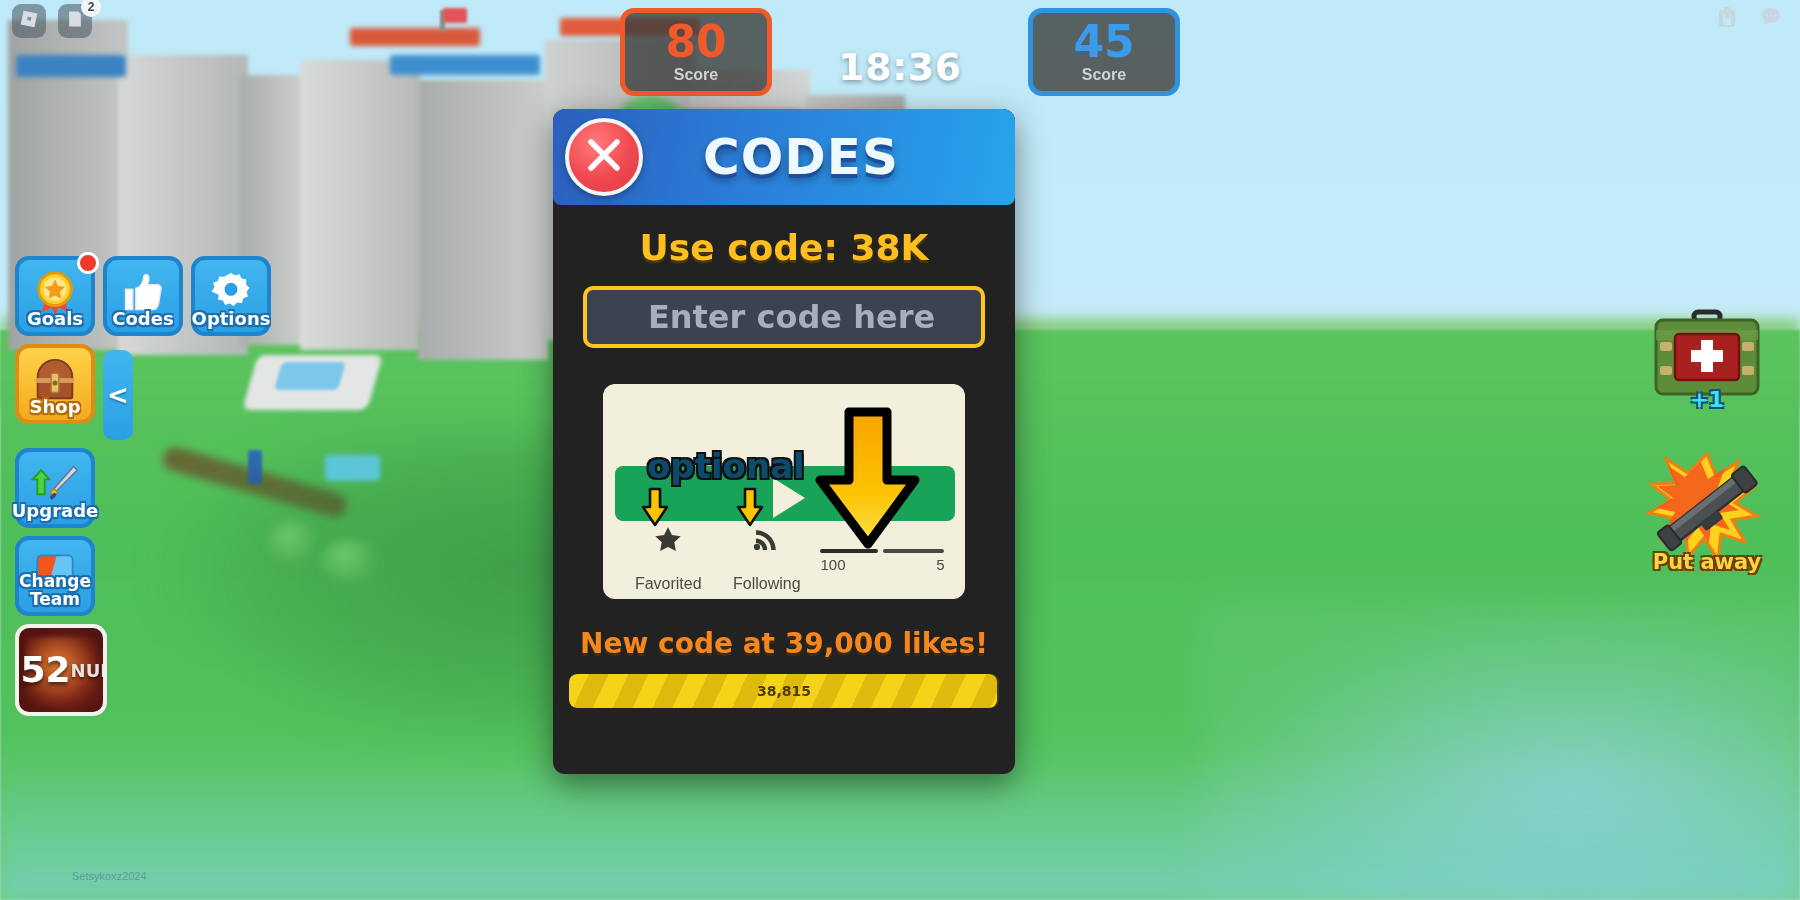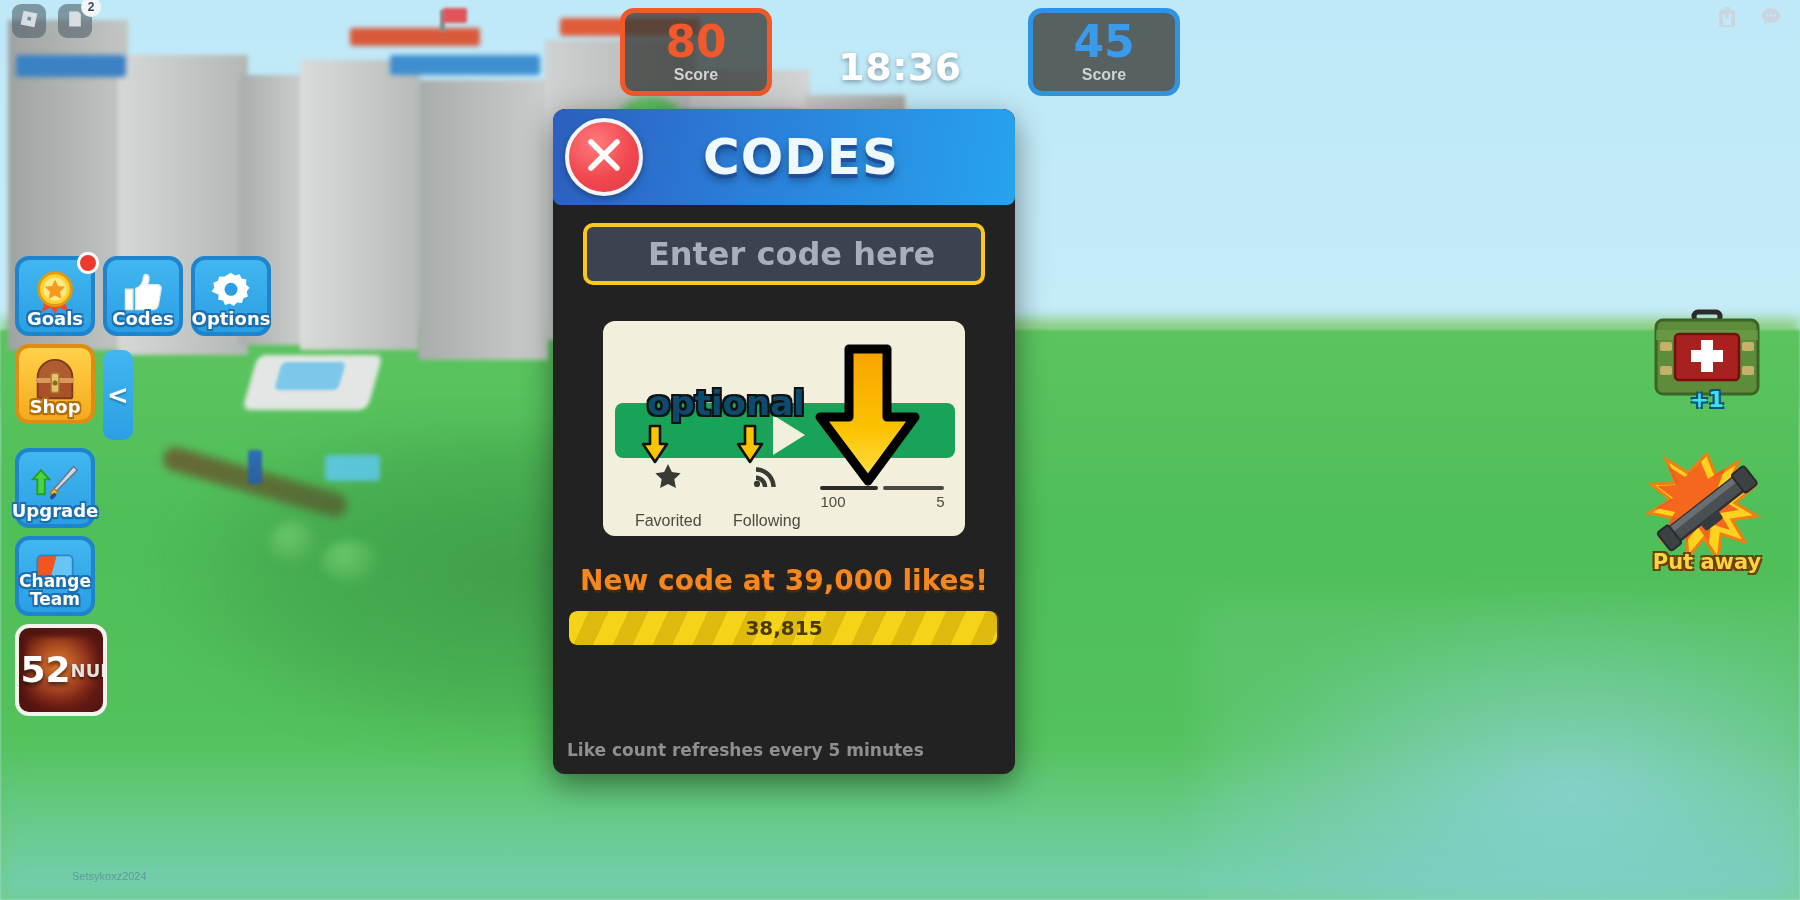--- a/index.html
+++ b/index.html
@@ -380,21 +380,21 @@
     border-radius: 8px;
     background-color: #f5d318;
     background-image: repeating-linear-gradient(
       115deg,
       rgba(0,0,0,0) 0px, rgba(0,0,0,0) 18px,
       rgba(190,150,0,.40) 18px, rgba(190,150,0,.40) 36px
     );
   }
   .progress-text {
     position: absolute; inset: 0; display: flex; align-items: center; justify-content: center;
-    font-size: 20px; font-weight: 800; color: #4a3a05;
+    font-size: 14px; font-weight: 800; color: #4a3a05;
     font-family: "DejaVu Sans", sans-serif;
   }
   .refresh-note {
     margin-top: auto; padding: 0 0 14px 14px;
     color: #8f8f8f; font-size: 17px; font-weight: 700;
     font-family: "DejaVu Sans", sans-serif;
   }
 </style>
 </head>
 <body>
@@ -613,20 +613,21 @@
     <div class="close-btn">
       <span>
         <svg viewBox="0 0 44 44">
           <path d="M9 9 L35 35 M35 9 L9 35" stroke="#ffffff" stroke-width="5.5" stroke-linecap="round"></path>
         </svg>
       </span>
     </div>
     <div class="modal-title">CODES</div>
   </div>
 
+  <div class="use-code">Use code: 38K</div>
 
   <div class="code-input-wrap">
     <input class="code-input" type="text" placeholder="Enter code here" style="">
   </div>
 
   <div class="engage-card">
     <div class="engage-greenbar"></div>
     <div class="optional-tag">optional</div>
 
     <span class="small-arrow a1">
@@ -701,14 +702,13 @@
     </div>
   </div>
 
   <div class="goal-text">New code at 39,000 likes!</div>
 
   <div class="progress-outer">
     <div class="progress-fill" style="width: 99.5256%;"></div>
     <div class="progress-text">38,815</div>
   </div>
 
-  <div class="refresh-note">Like count refreshes every 5 minutes</div>
 </div>
 
 </body></html>

